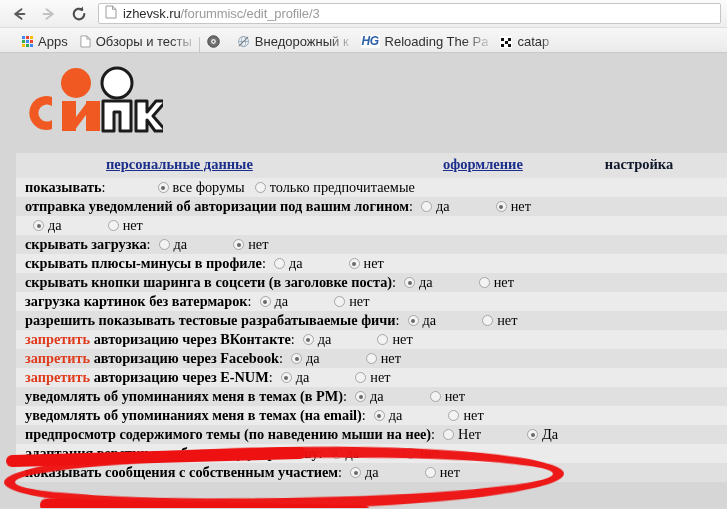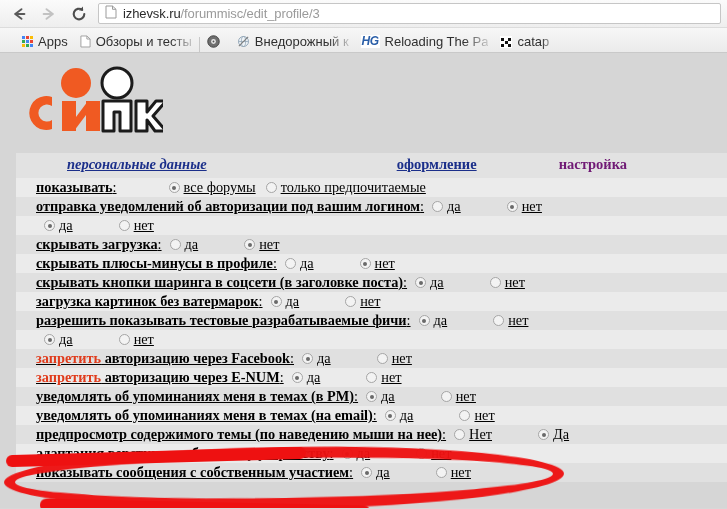--- a/index.html
+++ b/index.html
@@ -150,39 +150,38 @@
     padding-top: 3px;
   }
   .tab {
     font-family: "Liberation Serif", serif;
     font-size: 14.5px;
     font-weight: bold;
     color: #1b2f8a;
     text-decoration: underline;
     white-space: nowrap;
   }
-  .tab.active { color: #701a75; text-decoration: none; }
-  #tab-personal { margin-left: 51px; font-style: italic; }
+  .tab.active { color: #0f172a; text-decoration: none; }
+  #tab-personal { margin-left: 90px; }
   #tab-design { margin-left: 190px; }
   #tab-settings { margin-left: 82px; }
 
   
   #form-rows { background: #e2e2e2; }
 
   .row {
     height: 19px;
     display: flex;
     align-items: center;
-    padding-left: 20px;
+    padding-left: 9px;
     white-space: nowrap;
     font-family: "Liberation Serif", serif;
     font-size: 14.3px;
     color: #000;
     position: relative;
-    text-decoration: underline;
   }
   .row.alt  { background: #ebebeb; }
   .row.base { background: #e0e0e0; }
 
   .row-label { font-weight: bold; }
   .row-label .plain { font-weight: bold; }
   .row-label .warn { color: #e03b1c; font-weight: bold; }
   .colon { font-weight: normal; }
 
   .opts { display: flex; align-items: center; }
@@ -495,20 +494,21 @@
               <span class="radio on"></span>
               <span>да</span>
             </label>
             <label class="opt" style="margin-left: 46px;">
               <span class="radio"></span>
               <span>нет</span>
             </label>
           </span>
         </div>
         <div class="row alt">
+          <span class="row-label"><span class="warn">запретить</span><span class="plain"> авторизацию через ВКонтакте</span><span class="colon">:</span></span>
           <span class="opts">
             <label class="opt" style="margin-left: 8px;">
               <span class="radio on"></span>
               <span>да</span>
             </label>
             <label class="opt" style="margin-left: 46px;">
               <span class="radio"></span>
               <span>нет</span>
             </label>
           </span>

